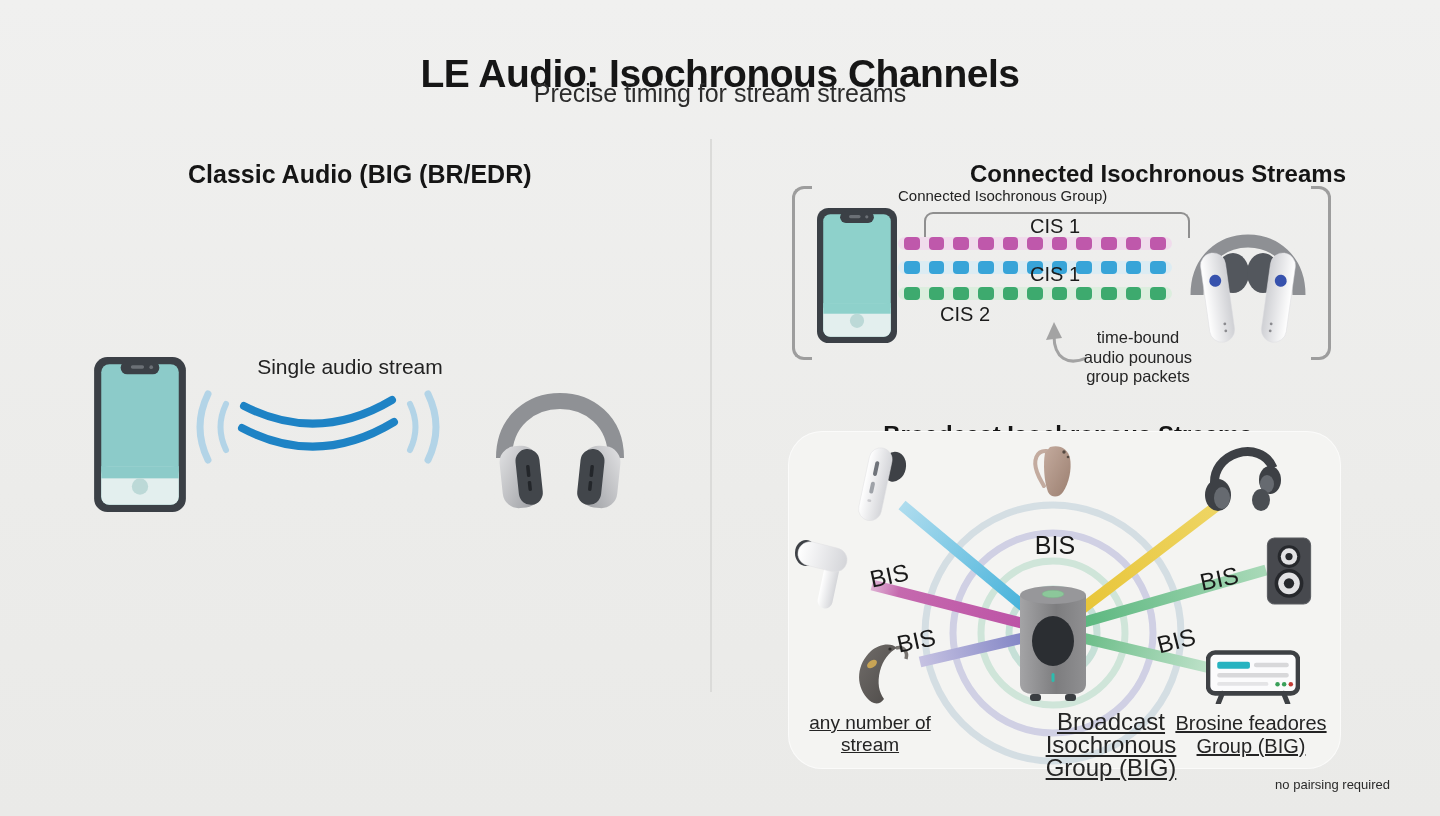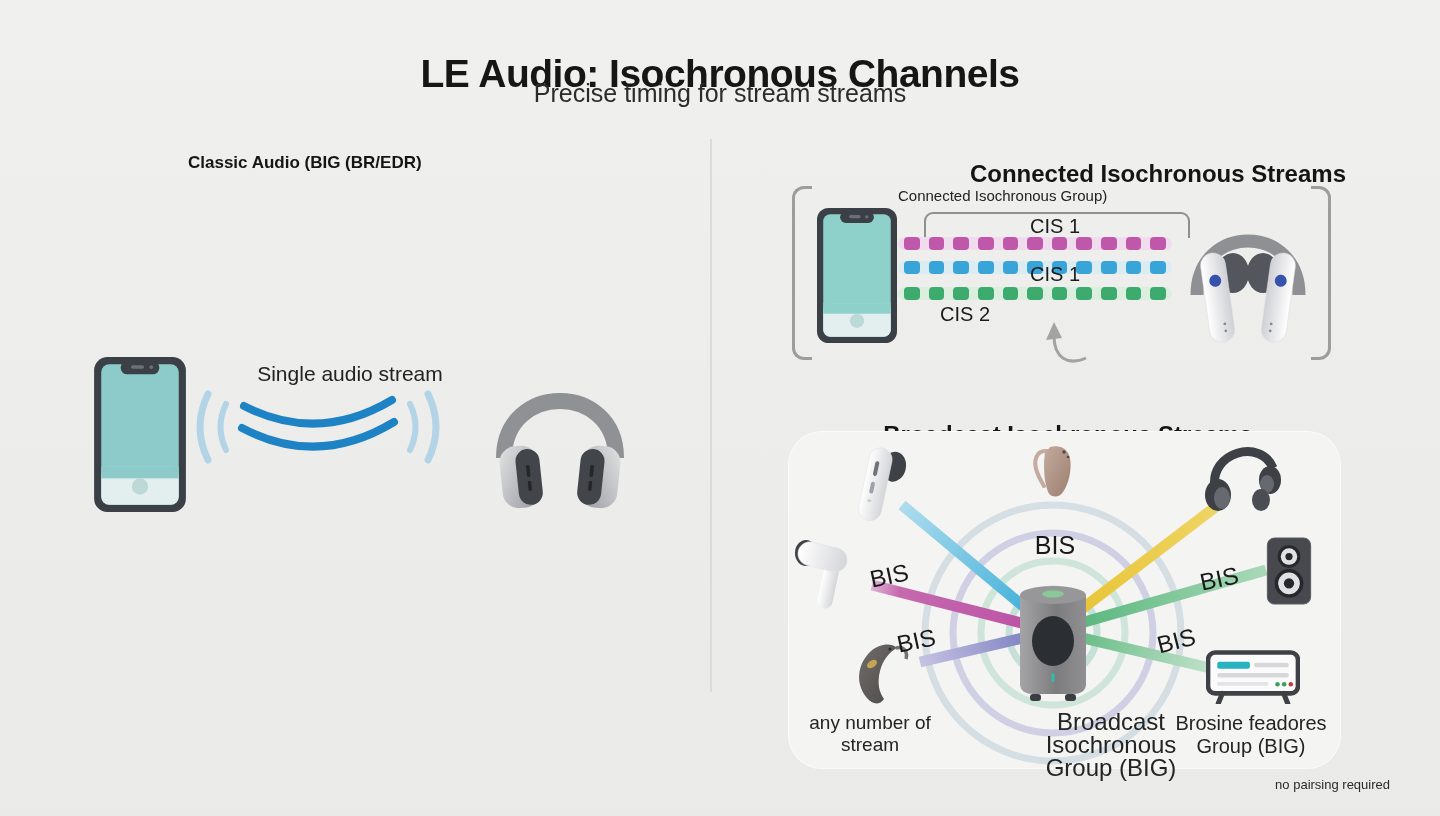--- a/index.html
+++ b/index.html
@@ -10,28 +10,28 @@
     color:#1d1d1d;
   }
   .page{position:relative;width:1440px;height:816px;background:linear-gradient(180deg,#f0f0ef 0%,#ececea 60%,#eaeae8 100%);}
   .abs{position:absolute;}
 
   
   .title{left:0;right:0;top:26px;text-align:center;font-size:39px;font-weight:700;letter-spacing:-0.5px;color:#161616;}
   .subtitle{left:0;right:0;top:79px;text-align:center;font-size:25px;color:#2c2c2c;}
 
   
-  .classic-h{left:188px;top:139px;font-size:17px;font-weight:700;color:#151515;}
+  .classic-h{left:188px;top:139px;font-size:25px;font-weight:700;color:#151515;}
   .cis-h{left:790px;top:140px;width:556px;text-align:right;font-size:24px;font-weight:700;color:#151515;}
   .bis-h{left:790px;top:401px;width:556px;text-align:center;font-size:24px;font-weight:700;color:#151515;}
 
   .divider{left:710px;top:139px;width:2px;height:553px;background:#dbdbd9;}
 
   
-  .single-label{left:230px;top:355px;width:240px;text-align:center;font-size:21px;color:#222;margin-top:7px;}
+  .single-label{left:230px;top:355px;width:240px;text-align:center;font-size:21px;color:#222;}
   .ph1{left:94px;top:357px;}
   .waves{left:190px;top:384px;}
   .hp1{left:487px;top:358px;}
 
   
   .bk-l{left:792px;top:186px;width:17px;height:168px;border:3px solid #9d9d9d;border-right:none;border-radius:12px 0 0 12px;}
   .bk-r{left:1311px;top:186px;width:17px;height:168px;border:3px solid #9d9d9d;border-left:none;border-radius:0 12px 12px 0;}
   .bk-t{left:924px;top:212px;width:262px;height:24px;border:2.5px solid #8f8f8f;border-bottom:none;border-radius:9px 9px 0 0;}
   .ph2{left:817px;top:204px;}
   .eb2{left:1183px;top:197px;}
@@ -57,21 +57,21 @@
   .d-hac{left:1028px;top:441px;} .d-hptr{left:1203px;top:438px;}
   .d-spk{left:1264px;top:536px;} .d-tv{left:1206px;top:650px;} .d-cspk{left:1015px;top:584px;}
 
   .bis-lab{font-size:24px;color:#191919;}
   .bis-center{left:1013px;top:531px;width:84px;text-align:center;font-size:25px;}
   .bis-lt{left:870px;top:562px;transform:rotate(-12deg);}
   .bis-lb{left:897px;top:627px;transform:rotate(-12deg);}
   .bis-rt{left:1200px;top:565px;transform:rotate(-12deg);}
   .bis-rb{left:1157px;top:627px;transform:rotate(-14deg);}
 
-  .cap{position:absolute;text-align:center;color:#242424;}
+  .cap{position:absolute;text-align:center;color:#242424;text-decoration:underline;}
   .cap span{display:block;}
   .cap-left{left:795px;top:712px;width:150px;font-size:19px;line-height:22px;}
   .cap-center{left:1006px;top:710px;width:210px;font-size:24px;line-height:23px;}
   .cap-right{left:1148px;top:712px;width:206px;font-size:20px;line-height:23px;}
 
   .note{left:1130px;top:777px;width:260px;text-align:right;font-size:13px;color:#2a2a2a;}
 </style>
 </head>
 <body>
 
@@ -215,20 +215,25 @@
         <circle cx="38" cy="128" r="1.4" fill="#8b8b8f"></circle>
           <circle cx="38" cy="135" r="1.4" fill="#8b8b8f"></circle>
       </g>
     </g>
   </svg>
 
   <svg class="abs anno-arrow" width="52" height="46" viewBox="0 0 52 46">
     <path d="M 46 38 C 28 46 14 38 14 16" stroke="#a3a3a3" stroke-width="3" fill="none"></path>
     <polygon points="14,2 6,20 22,18" fill="#a3a3a3"></polygon>
   </svg>
+  <div class="abs anno">
+    <span>time-bound</span>
+    <span>audio pounous</span>
+    <span>group packets</span>
+  </div>
 
   <h2 class="abs bis-h">Broadcast Isochronous Streams</h2>
   <div class="abs panel"></div>
 
   <svg class="abs ringsrays" width="553" height="338" viewBox="0 0 553 338">
     <defs>
       <linearGradient id="rCyan" gradientUnits="userSpaceOnUse" x1="265" y1="200" x2="114" y2="74">
         <stop offset="0" stop-color="#2fa9d6"></stop>
           <stop offset="1" stop-color="#aedcee"></stop>
       </linearGradient>

